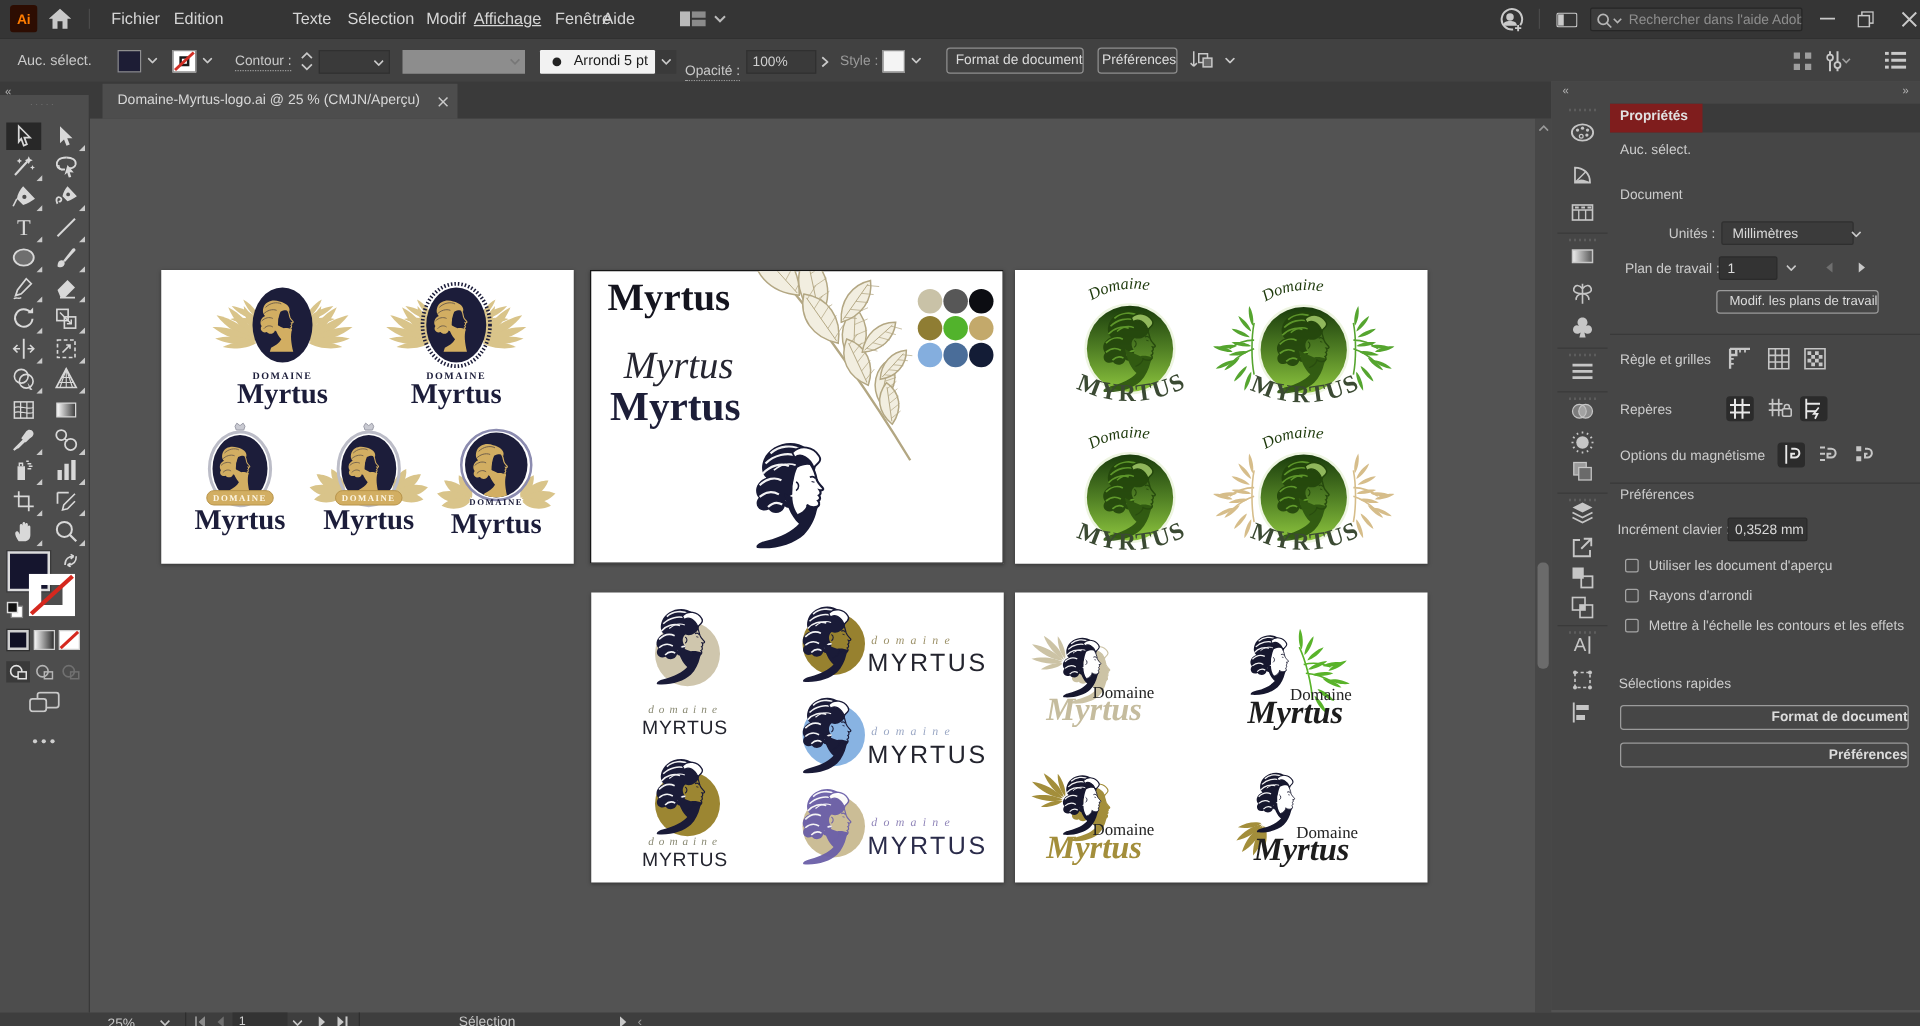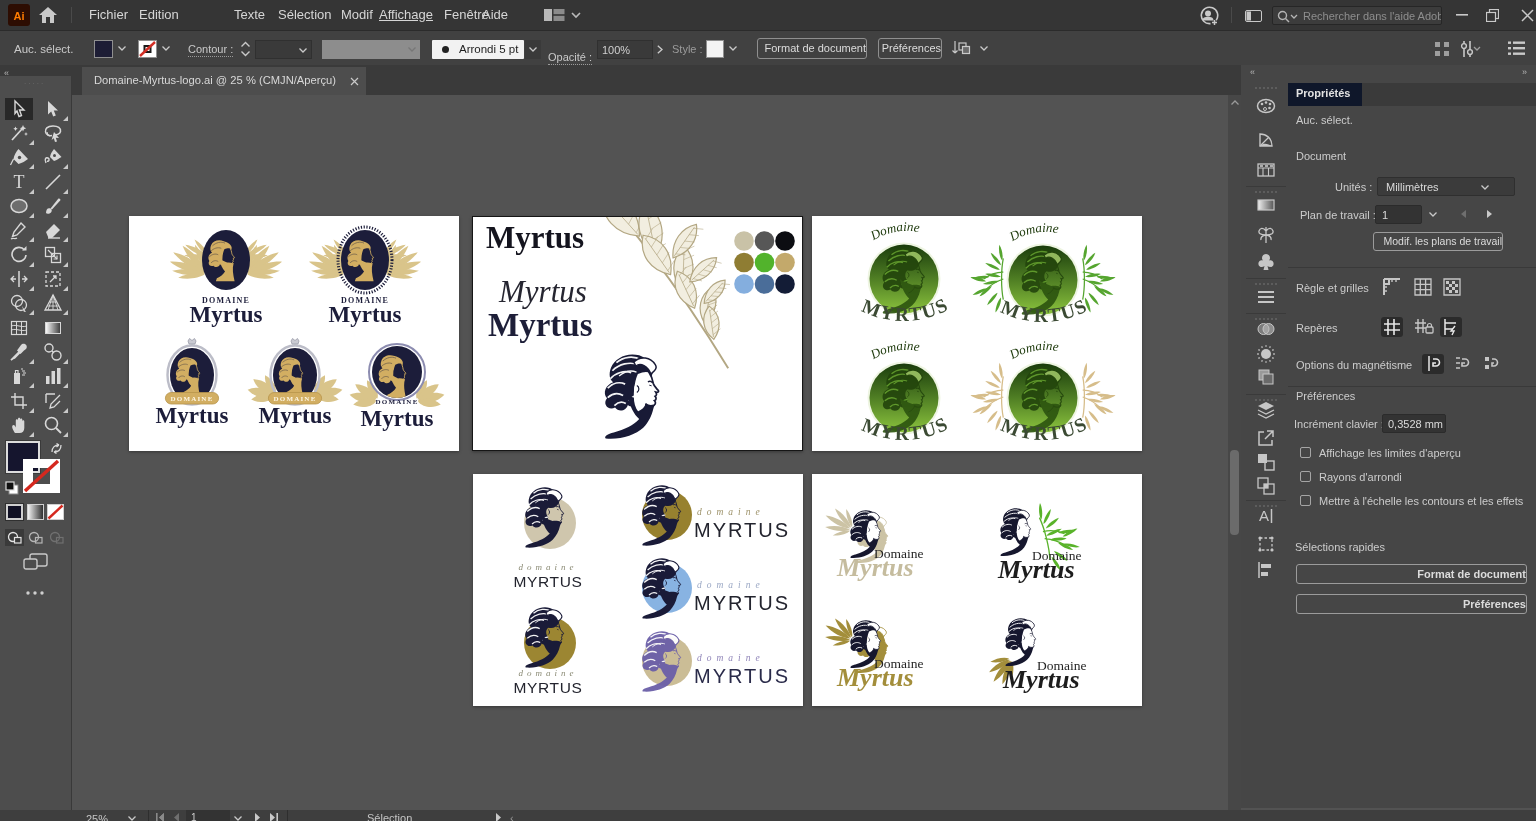--- a/index.html
+++ b/index.html
@@ -1631,27 +1631,27 @@
 <div class="abs" style="left:14px;top:22px;width:22px;height:2px;background:repeating-linear-gradient(90deg,#5d5d5d 0 2px,transparent 2px 4px);"></div>
 <div class="abs" style="left:14px;top:126px;width:22px;height:2px;background:repeating-linear-gradient(90deg,#5d5d5d 0 2px,transparent 2px 4px);"></div>
 <div class="abs" style="left:14px;top:218px;width:22px;height:2px;background:repeating-linear-gradient(90deg,#5d5d5d 0 2px,transparent 2px 4px);"></div>
 <div class="abs" style="left:14px;top:253px;width:22px;height:2px;background:repeating-linear-gradient(90deg,#5d5d5d 0 2px,transparent 2px 4px);"></div>
 <div class="abs" style="left:14px;top:334px;width:22px;height:2px;background:repeating-linear-gradient(90deg,#5d5d5d 0 2px,transparent 2px 4px);"></div>
 <div class="abs" style="left:14px;top:440px;width:22px;height:2px;background:repeating-linear-gradient(90deg,#5d5d5d 0 2px,transparent 2px 4px);"></div>
 </div>
   <div id="props" class="abs" style="left:47px;top:18px;width:248px;height:725px;">
 
     <div class="abs" style="left:0;top:0;width:248px;height:23px;background:#3a3a3a;"></div>
-    <div class="abs" style="left:0;top:0;width:74px;height:23px;background:#0f172a;">
+    <div class="abs" style="left:0;top:0;width:74px;height:23px;background:#7f1d1d;">
       <div class="abs" style="left:8px;top:4px;font-size:11px;color:#e2e2e2;font-weight:bold;">Propriétés</div>
     </div>
     <div class="ptxt" style="left:8px;top:31px;">Auc. sélect.</div>
     <div class="ptxt" style="left:8px;top:67px;">Document</div>
     <div class="ptxt" style="left:47px;top:98px;">Unités :</div>
-    <div class="abs" style="left:89px;top:94px;width:138px;height:19px;background:#3b3b3b;border:1px solid #2f2f2f;border-radius:2px;">
+    <div class="abs" style="left:89px;top:94px;width:106px;height:19px;background:#3b3b3b;border:1px solid #2f2f2f;border-radius:2px;">
       <div class="ptxt" style="left:8px;top:3px;color:#dadada;">Millimètres</div>
       <svg class="chev" style="left:103px;top:7px;" viewBox="0 0 8 5">
           <path d="M0.5 0.5 L4 4 L7.5 0.5" stroke="#c9c9c9" stroke-width="1.3" fill="none"></path>
         </svg>
     </div>
     <div class="ptxt" style="left:12px;top:126px;">Plan de travail :</div>
     <div class="abs" style="left:87px;top:122px;width:47px;height:19px;background:#333333;border:1px solid #2b2b2b;border-radius:2px;">
       <div class="ptxt" style="left:6px;top:3px;color:#dadada;">1</div>
     </div>
     <svg class="chev" style="left:141px;top:129px;" viewBox="0 0 8 5">
@@ -1707,21 +1707,21 @@
         <rect x="2" y="10" width="4" height="4" fill="#c6c6c6"></rect>
       <path d="M9 4 H11 A3.5 3.5 0 0 1 11 11 H9 V8 H11" stroke="#c6c6c6" stroke-width="1.6" fill="none"></path>
     </svg>
     <div class="abs" style="left:0px;top:303px;width:248px;height:1px;background:#393939;"></div>
     <div class="ptxt" style="left:8px;top:307px;">Préférences</div>
     <div class="ptxt" style="left:6px;top:335px;">Incrément clavier :</div>
     <div class="abs" style="left:94px;top:331px;width:64px;height:19px;background:#333333;border:1px solid #2b2b2b;border-radius:2px;overflow:hidden;">
       <div class="ptxt" style="left:5px;top:3px;color:#dadada;">0,3528 mm</div>
     </div>
     <div class="cb" style="left:12px;top:364px;"></div>
-    <div class="ptxt" style="left:31px;top:364px;">Affichage les limites d'aperçu</div>
+    <div class="ptxt" style="left:31px;top:364px;">Utiliser les document d'aperçu</div>
     <div class="cb" style="left:12px;top:388px;"></div>
     <div class="ptxt" style="left:31px;top:388px;">Rayons d'arrondi</div>
     <div class="cb" style="left:12px;top:412px;"></div>
     <div class="ptxt" style="left:31px;top:412px;">Mettre à l'échelle les contours et les effets</div>
     <div class="ptxt" style="left:7px;top:458px;">Sélections rapides</div>
     <div class="pbtn" style="left:8px;top:481px;width:231px;height:20px;line-height:18px;font-weight:bold;">Format de document</div>
     <div class="pbtn" style="left:8px;top:511px;width:231px;height:20px;line-height:18px;font-weight:bold;">Préférences</div>
   </div>
 </div>
 

